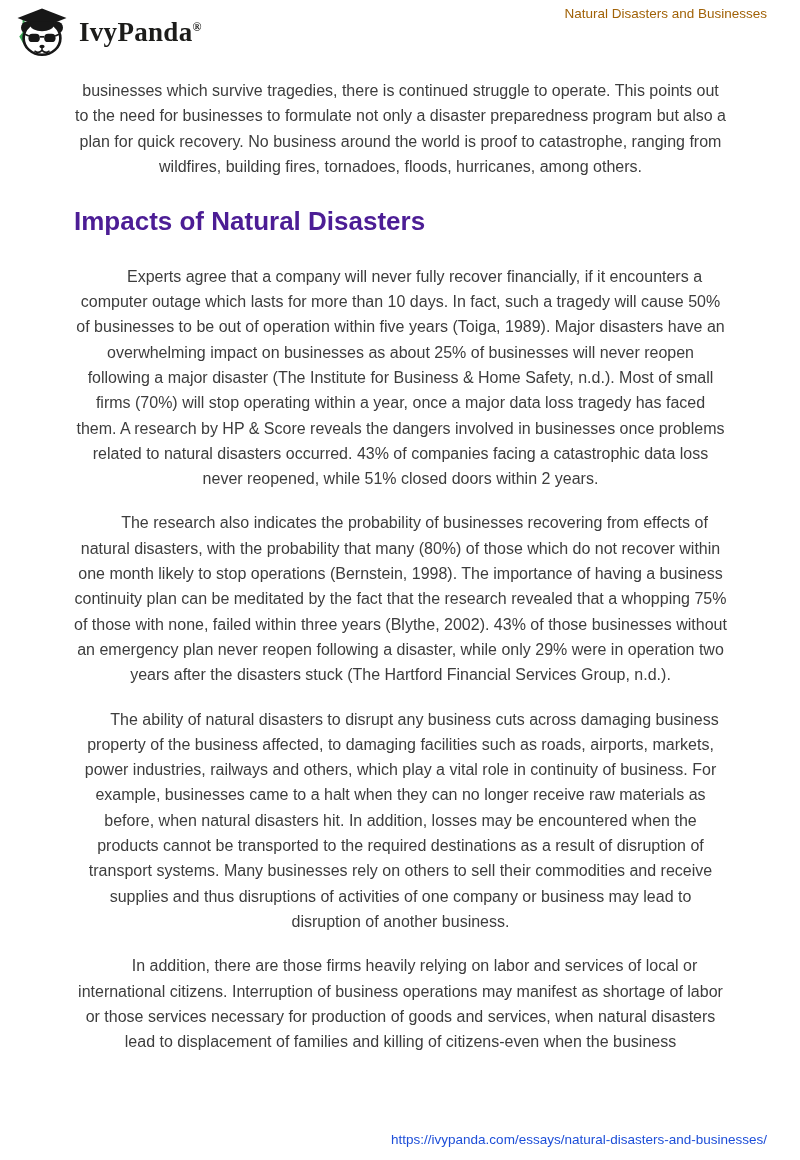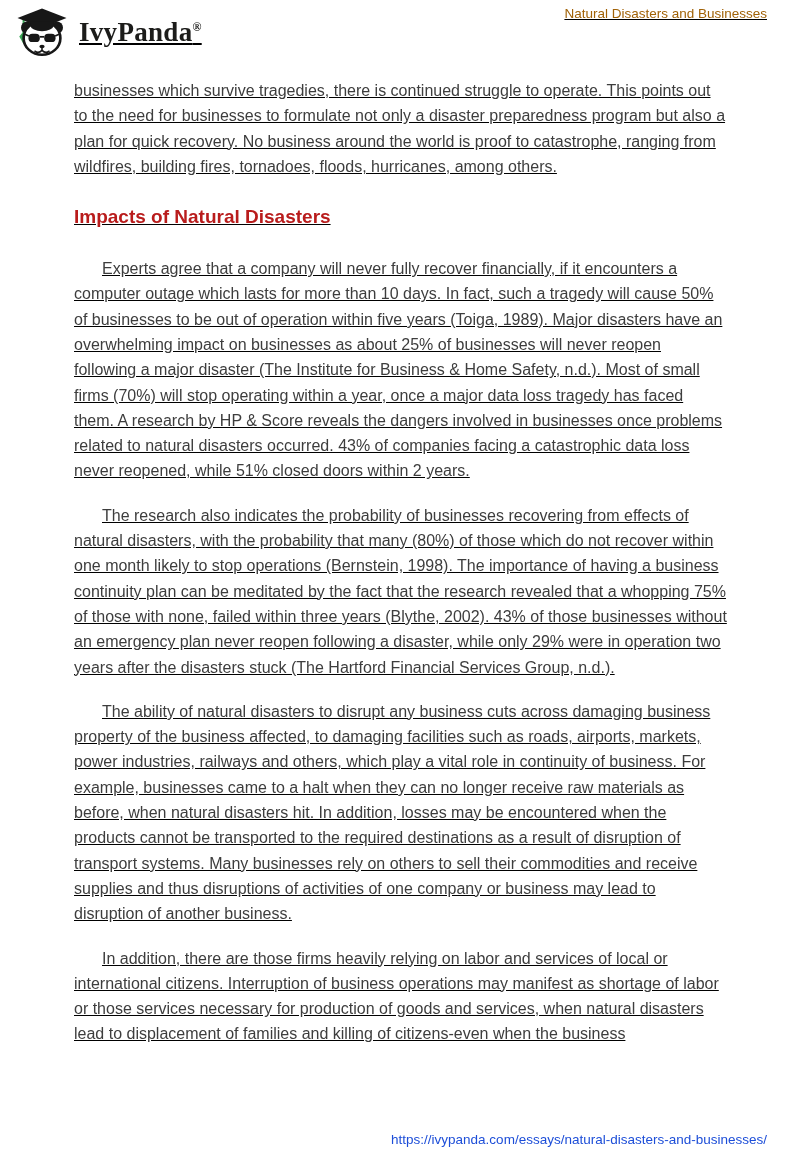--- a/index.html
+++ b/index.html
@@ -2,21 +2,21 @@
 <html><head>
 <meta charset="utf-8">
 <style>
   html,body { margin:0; padding:0; }
   body {
     width:800px; height:1160px;
     background:#ffffff;
     font-family:"Liberation Sans", sans-serif;
     -webkit-font-smoothing:antialiased;
   }
-  .page { position:relative; width:800px; height:1160px; background:#fff; overflow:hidden;text-decoration:underline; }
+  .page { position:relative; width:800px; height:1160px; background:#fff; overflow:hidden; }
 
   
   .header {
     display:flex; align-items:flex-start; justify-content:space-between;
     padding:6px 33px 0 14px; height:60px;
   }
   .brand { display:flex; align-items:center; gap:9px; }
   .logo-icon { width:56px; height:52px; flex:0 0 auto; }
   .brand-name {
     font-family:"Liberation Serif", serif;
@@ -25,26 +25,26 @@
   }
   .brand-name sup { font-size:12px; }
   .doc-title { font-size:13.5px; color:#a16207; }
 
   
   .content {
     padding:12px 73px 0 74px;
     font-size:16px; line-height:25.3px; color:#3d3d3d;
     text-align:left;
   }
-  .content p { margin:0 0 19px; }
+  .content p { margin:0 0 19px;text-align:center; }
   .content p.indent { text-indent:28px; }
   .content h1 {
     margin:28px 0 28px;
-    font-size:19px; line-height:1.1;
-    color:#b91c1c; font-weight:700;
+    font-size:26px; line-height:1.1;
+    color:#4c1d95; font-weight:700;
     font-family:"Liberation Sans", sans-serif;
   }
 
   
   .footer {
     position:absolute; right:33px; bottom:13px;
     font-size:13.5px; color:#b7b7b7;
   }
   .footer a { color:#1d4ed8; text-decoration:none; cursor:pointer; }
 </style>

